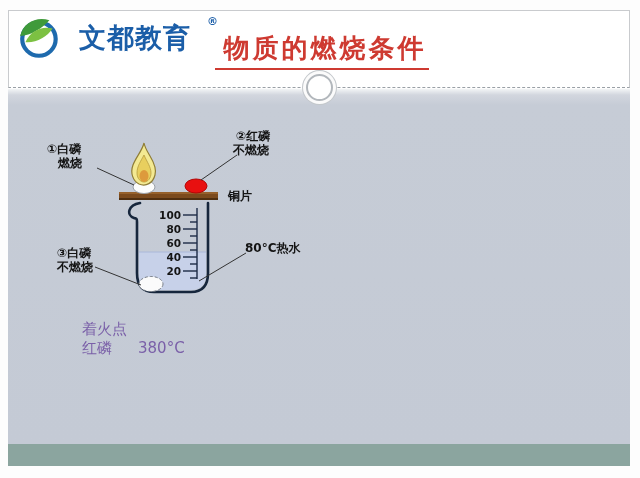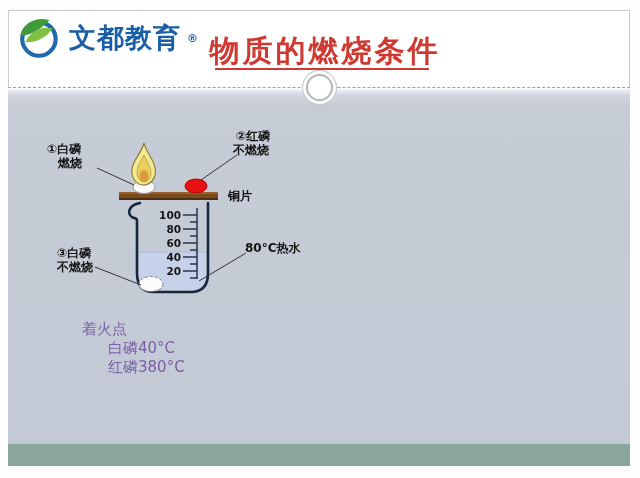--- a/index.html
+++ b/index.html
@@ -7,29 +7,29 @@
   body { font-family:"DejaVu Sans", sans-serif; background:#ffffff; }
   .stage { position:relative; width:640px; height:478px; background:#fdfdfd; overflow:hidden; }
 
   
   .header-box {
     position:absolute; left:8px; top:10px; width:622px; height:78px;
     background:#ffffff;
     border:1px solid #c9cbce;
     border-bottom:1px dashed #9aa0a6;
   }
-  .logo { position:absolute; left:8px; top:4px; display:flex; align-items:center; gap:6px; }
+  .logo { position:absolute; left:8px; top:4px; display:flex; align-items:flex-start; gap:16px; }
   .logo-icon { width:46px; height:46px; }
   .logo-text { font-size:27px; font-weight:bold; color:#1b5ea8; letter-spacing:1px; line-height:46px; }
   .logo-reg { font-size:11px; color:#1b5ea8; vertical-align:14px; font-weight:bold; }
 
   .slide-title {
     position:absolute; left:200px; top:20px; width:232px;
     text-align:center; font-family:"Liberation Serif","DejaVu Serif",serif;
-    font-size:30px; font-weight:bold; letter-spacing:3px; color:#ce3a31;
+    font-size:26px; font-weight:bold; letter-spacing:3px; color:#ce3a31;
   }
   .title-underline {
     position:absolute; left:206px; top:57px; width:214px; height:2px; background:#ce3a31;
   }
 
   
   .body-gray {
     position:absolute; left:8px; top:89px; width:622px; height:355px;
     background:linear-gradient(to bottom, #f3f5f6 0px, #d2d6de 6px, #c6ccd6 16px, #c4cad5 100%);
   }
@@ -42,21 +42,21 @@
   }
 
   
   .diagram-svg { position:absolute; left:40px; top:115px; width:280px; height:190px; }
   .diagram-svg text { font-family:"DejaVu Sans",sans-serif; font-weight:bold; fill:#141414; }
   .lbl { font-size:12px; }
   .scale-num { font-size:10.5px; fill:#1c2a46; font-weight:bold; }
 
   
   .notes { position:absolute; left:82px; top:320px; color:#7a5fa8; font-size:15px; line-height:19px; }
-  .notes-row { display:flex;text-align:right; }
+  .notes-row { display:flex; }
   .notes-row .nlabel { width:56px; }
 </style>
 </head>
 <body>
 
 <div class="stage">
 
   <div class="body-gray"></div>
   <div class="sage-band"></div>
 
@@ -135,22 +135,18 @@
     <text class="lbl" x="17" y="142">③白磷</text>
     <text class="lbl" x="17" y="156">不燃烧</text>
     <text class="lbl" x="205" y="137">80°C热水</text>
   </svg>
 
   <div class="notes">
     <div class="notes-row">
       <span>着火点</span>
     </div>
     <div class="notes-row">
-      <span class="nlabel">白磷</span>
-      <span>40°C</span>
-    </div>
-    <div class="notes-row">
       <span class="nlabel">红磷</span>
       <span>380°C</span>
     </div>
   </div>
 
 </div>
 
 </body></html>

